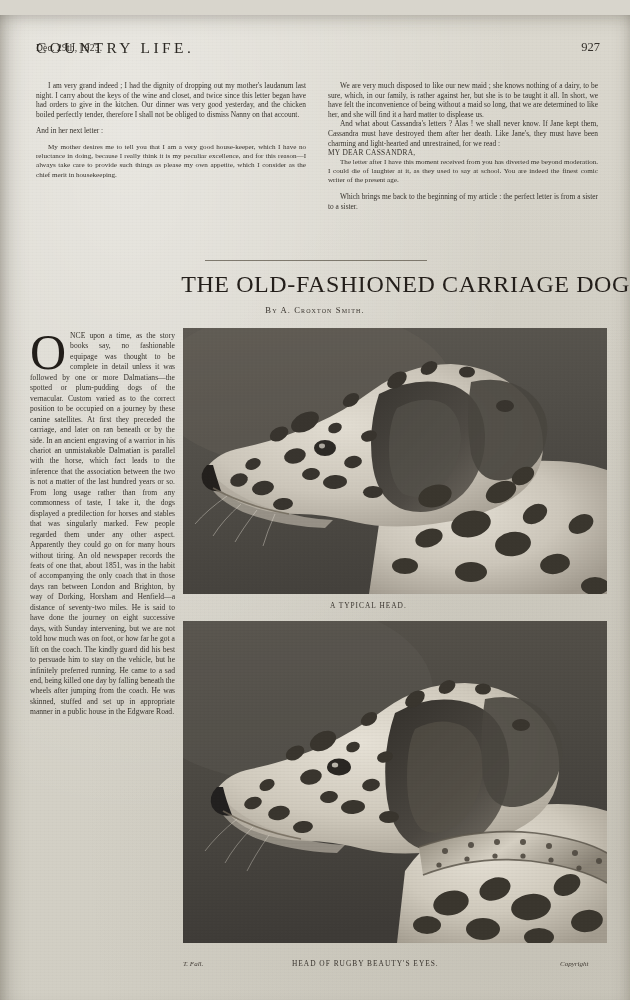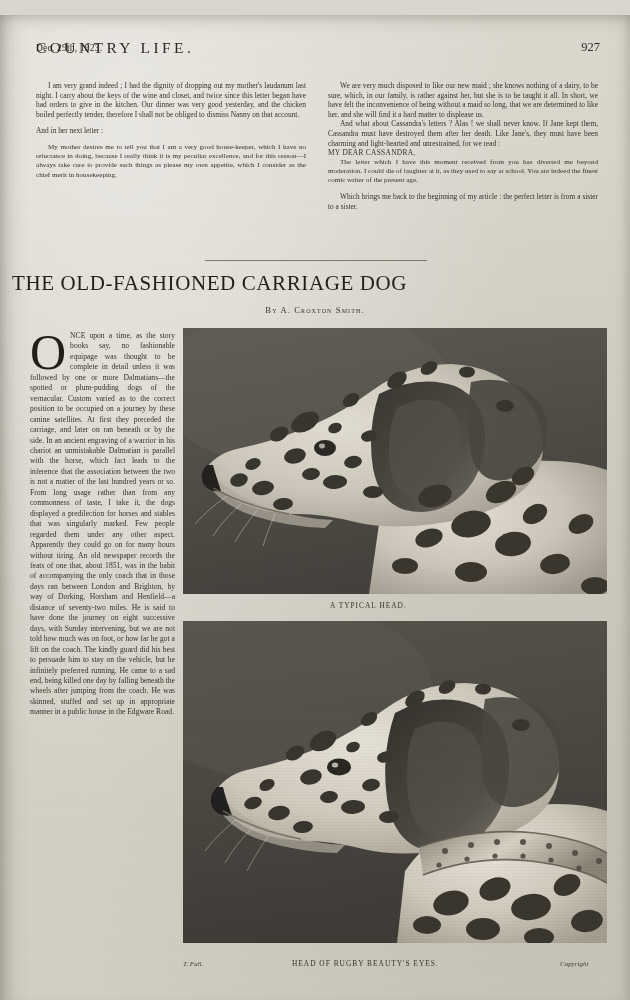--- a/index.html
+++ b/index.html
@@ -69,22 +69,22 @@
   .smallcaps{font-variant:small-caps;letter-spacing:.3px;}
 
   
   .rule{
     position:absolute;left:205px;top:245px;width:222px;height:0;
     border-top:1px solid #6d675c;opacity:.85;
   }
 
   
   .headline{
-    position:absolute;left:12px;right:0;top:256px;text-align:left;
-    font-size:21px;letter-spacing:.6px;color:#241f1b;
+    position:absolute;left:6px;right:0;top:256px;text-align:right;
+    font-size:24px;letter-spacing:.6px;color:#241f1b;
     white-space:nowrap;
   }
   .byline{
     position:absolute;left:0;right:0;top:290px;text-align:center;
     font-size:8.6px;font-variant:small-caps;letter-spacing:1.1px;color:#39342e;
   }
 
   
   .article{
     position:absolute;left:30px;top:316px;width:145px;
@@ -136,21 +136,21 @@
   <div class="letters">
     <div class="col">
       <p class="ind">I am very grand indeed ; I had the dignity of dropping out my mother's laudanum last night. I carry about the keys of the wine and closet, and twice since this letter began have had orders to give in the kitchen. Our dinner was very good yesterday, and the chicken boiled perfectly tender, therefore I shall not be obliged to dismiss Nanny on that account.</p>
       <p class="gap noind">And in her next letter :</p>
       <p class="gap ind quote">My mother desires me to tell you that I am a very good house-keeper, which I have no reluctance in doing, because I really think it is my peculiar excellence, and for this reason—I always take care to provide such things as please my own appetite, which I consider as the chief merit in housekeeping.</p>
     </div>
     <div class="col">
       <p class="ind">We are very much disposed to like our new maid ; she knows nothing of a dairy, to be sure, which, in our family, is rather against her, but she is to be taught it all. In short, we have felt the inconvenience of being without a maid so long, that we are determined to like her, and she will find it a hard matter to displease us.</p>
       <p class="ind">And what about Cassandra's letters ? Alas ! we shall never know. If Jane kept them, Cassandra must have destroyed them after her death. Like Jane's, they must have been charming and light-hearted and unrestrained, for we read :</p>
       <p class="noind smallcaps">MY DEAR CASSANDRA,</p>
-      <p class="ind quote">The letter which I have this moment received from you has diverted me beyond moderation. I could die of laughter at it, as they used to say at school. You are indeed the finest comic writer of the present age.</p>
+      <p class="ind quote">The letter after I have this moment received from you has diverted me beyond moderation. I could die of laughter at it, as they used to say at school. You are indeed the finest comic writer of the present age.</p>
       <p class="gap ind">Which brings me back to the beginning of my article : the perfect letter is from a sister to a sister.</p>
     </div>
   </div>
 
   <div class="rule"></div>
 
   <div class="headline">THE OLD-FASHIONED CARRIAGE DOG</div>
   <div class="byline">By A. Croxton Smith.</div>
 
   <div class="article">

